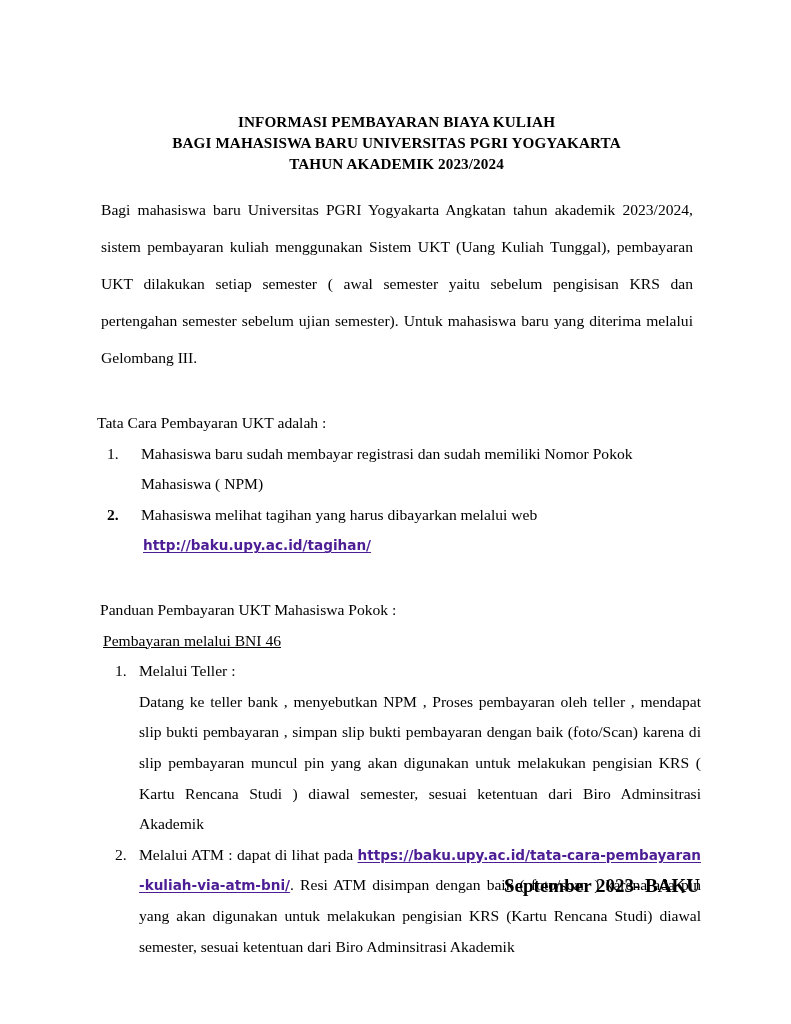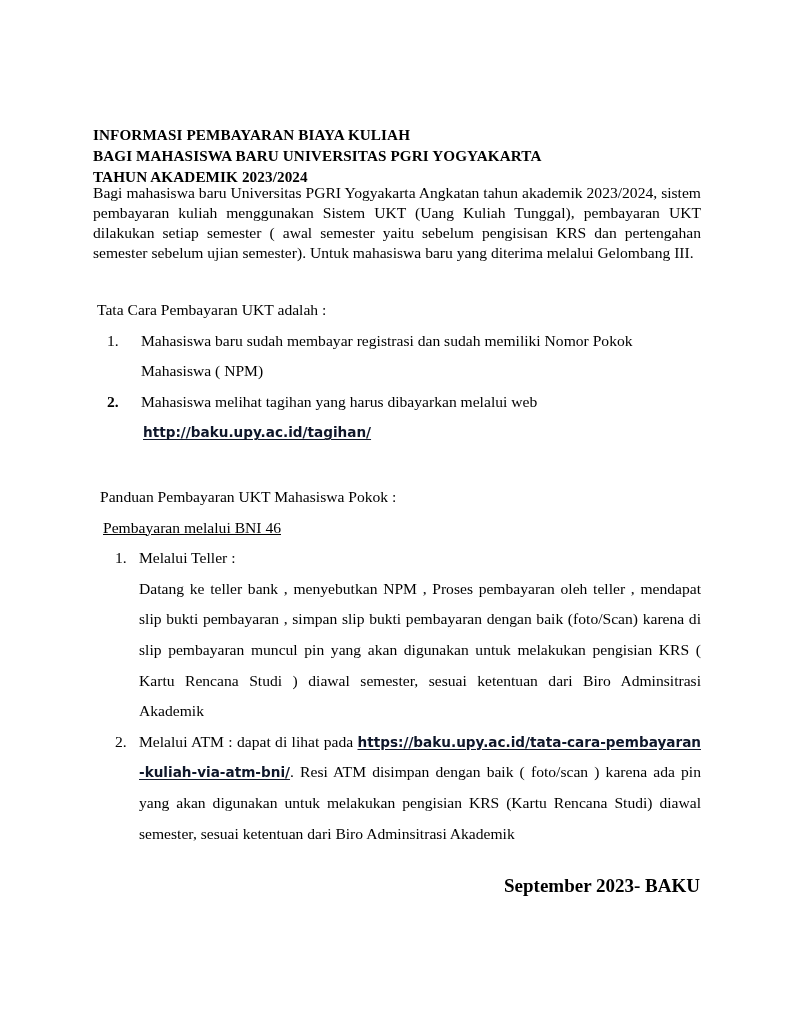--- a/index.html
+++ b/index.html
@@ -22,43 +22,44 @@
     width: 791px;
     height: 1024px;
     background: #ffffff;
     box-sizing: border-box;
   }
 
   
   .title-block {
     position: absolute;
     left: 93px;
-    top: 124px;
+    top: 111px;
     width: 607px;
+    text-align: center;
   }
   .title-line {
     font-weight: bold;
     font-size: 15.2px;
     line-height: 21px;
     letter-spacing: 0.1px;
     white-space: nowrap;
   }
 
   
   .content {
     position: absolute;
     left: 93px;
     top: 183px;
     width: 608px;
   }
 
   p.para {
-    margin: 0;
-    font-size: 15.6px;
-    line-height: 20px;
+    margin: 8px;
+    font-size: 15.6px;
+    line-height: 37px;
     text-align: justify;
     text-justify: inter-word;
   }
   p.para.bold {
     font-weight: bold;
   }
 
   
   .section-heading {
     font-weight: normal;
@@ -132,21 +133,21 @@
   .nojustify {
     text-align: left !important;
   }
 
   
   a.doclink,
   span.doclink {
     font-family: "DejaVu Sans", "Liberation Sans", sans-serif;
     font-weight: bold;
     font-size: 13.6px;
-    color: #0f172a;
+    color: #4c1d95;
     text-decoration: underline;
     text-underline-offset: 1.5px;
     word-break: break-all;
   }
   .link-line {
     display: block;
     line-height: 30.6px;
     padding-left: 2px;
   }
 

